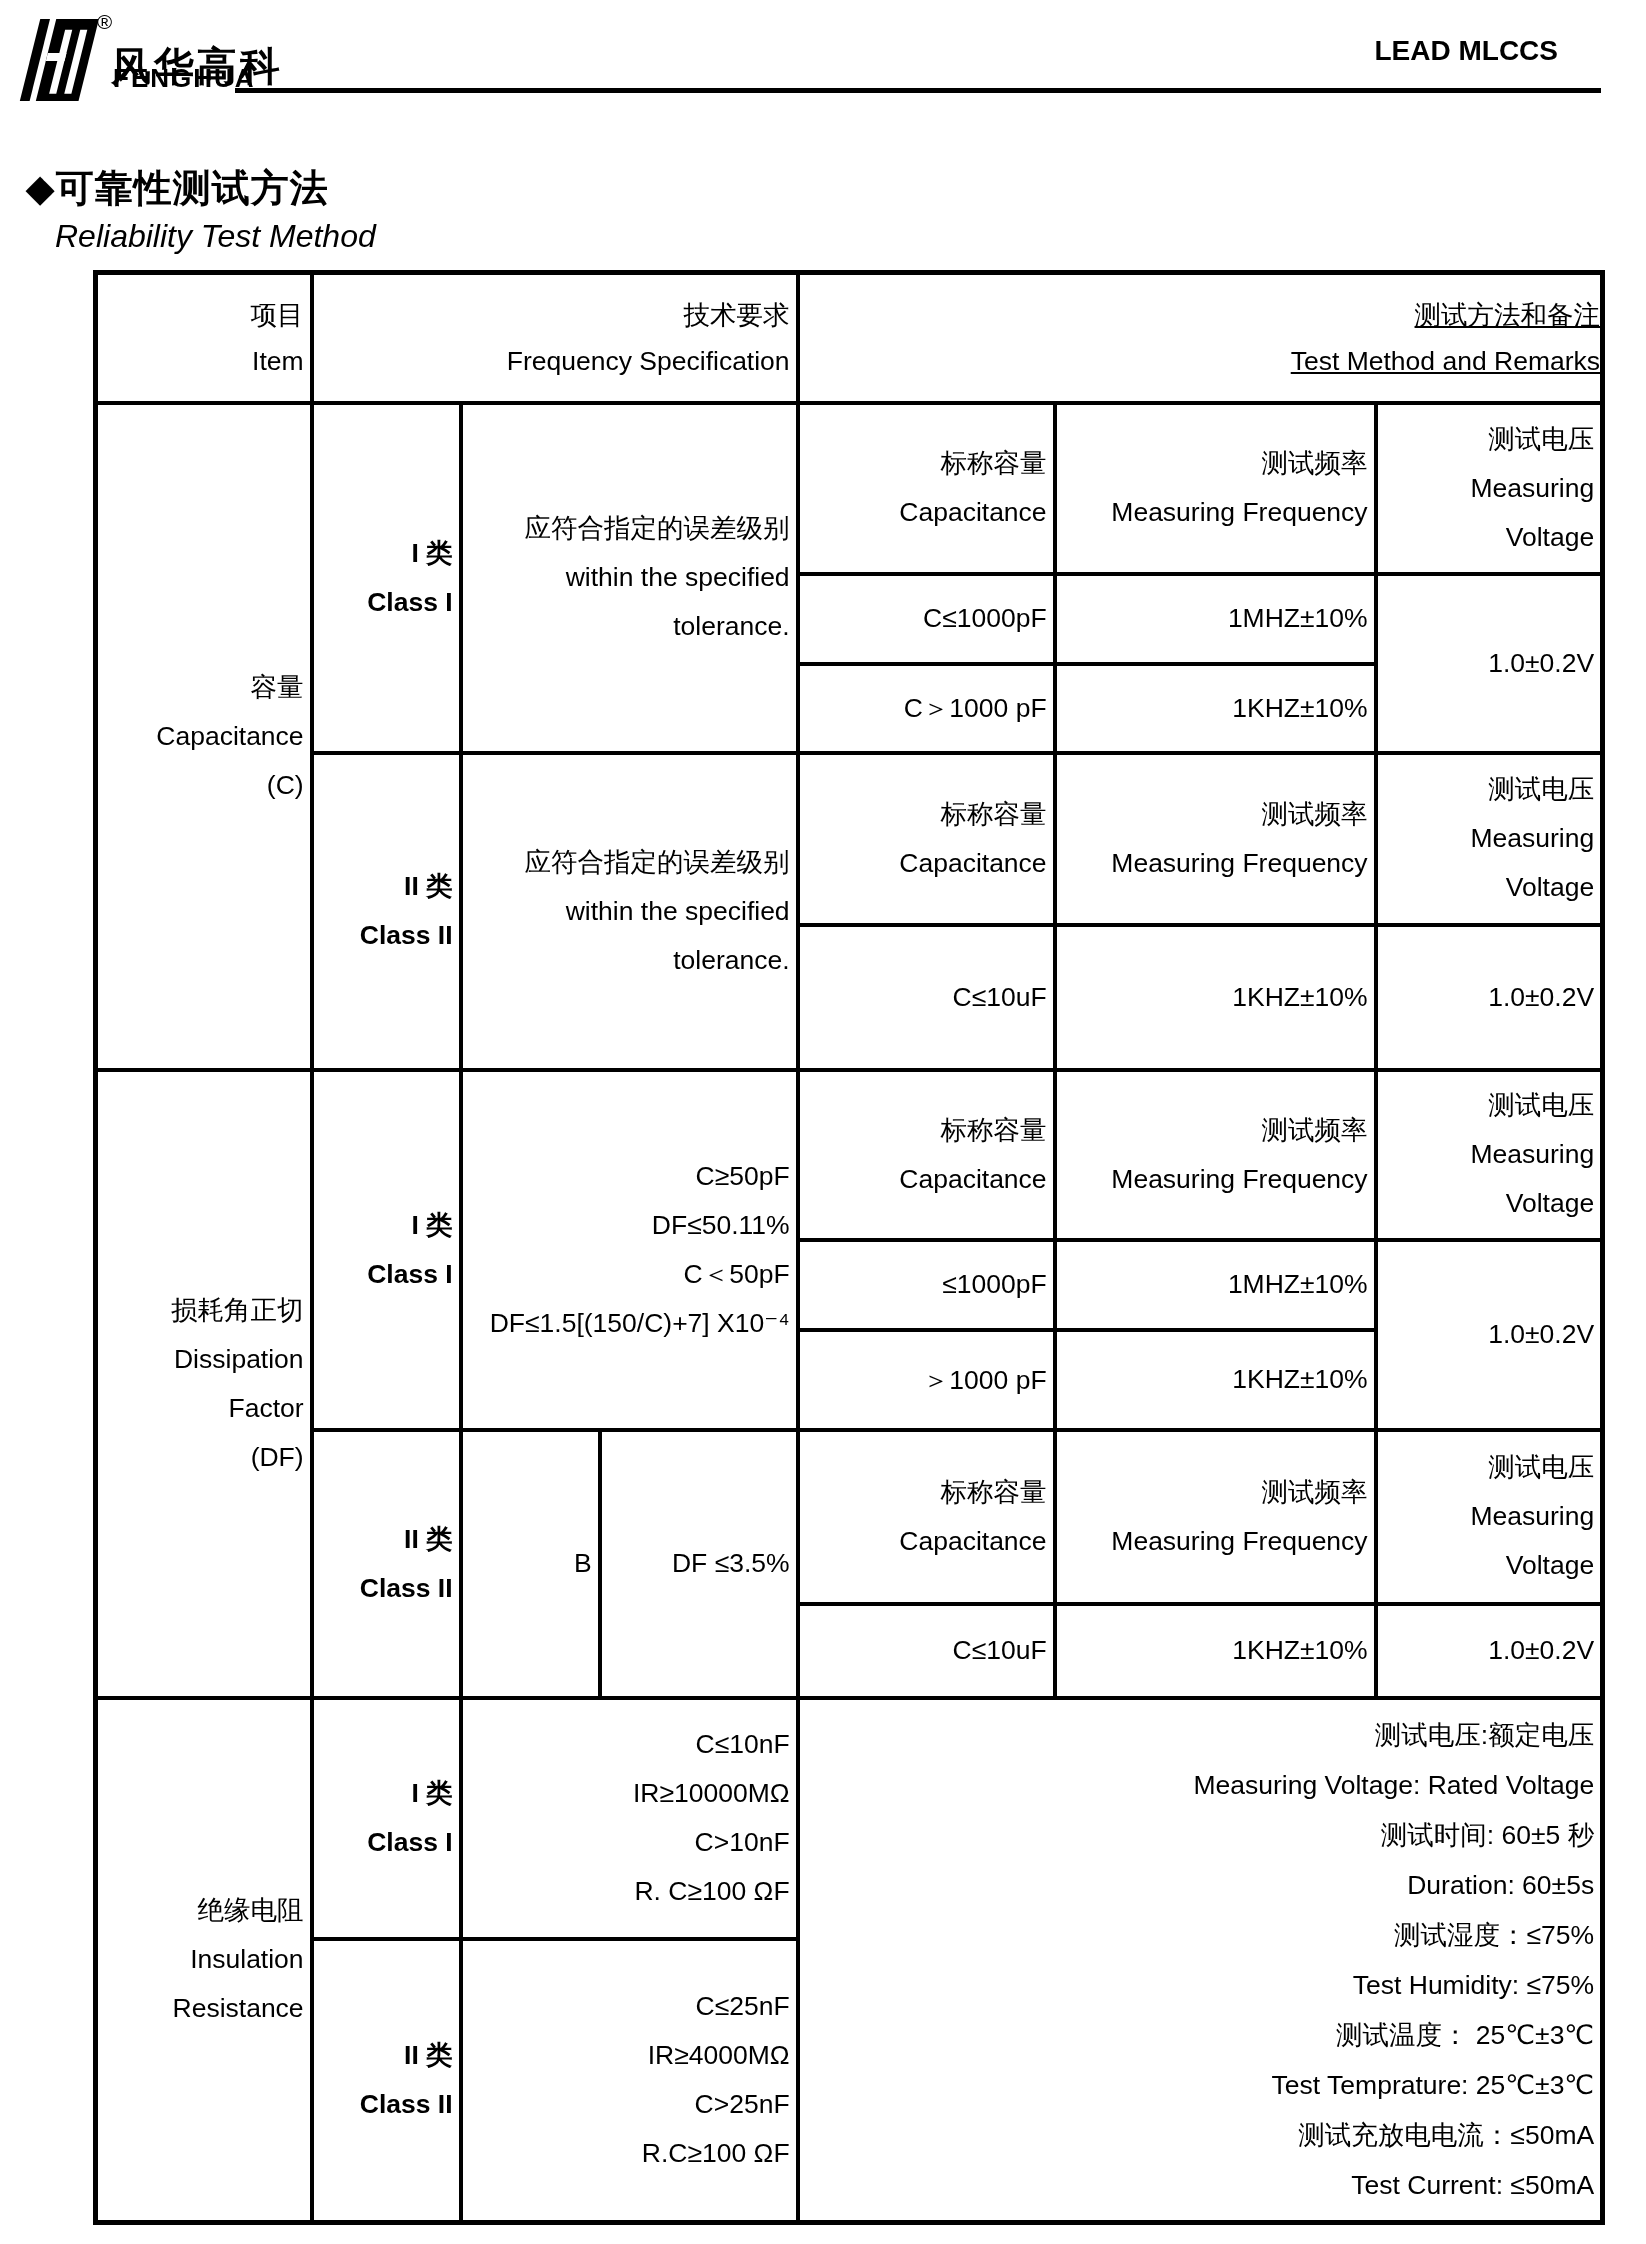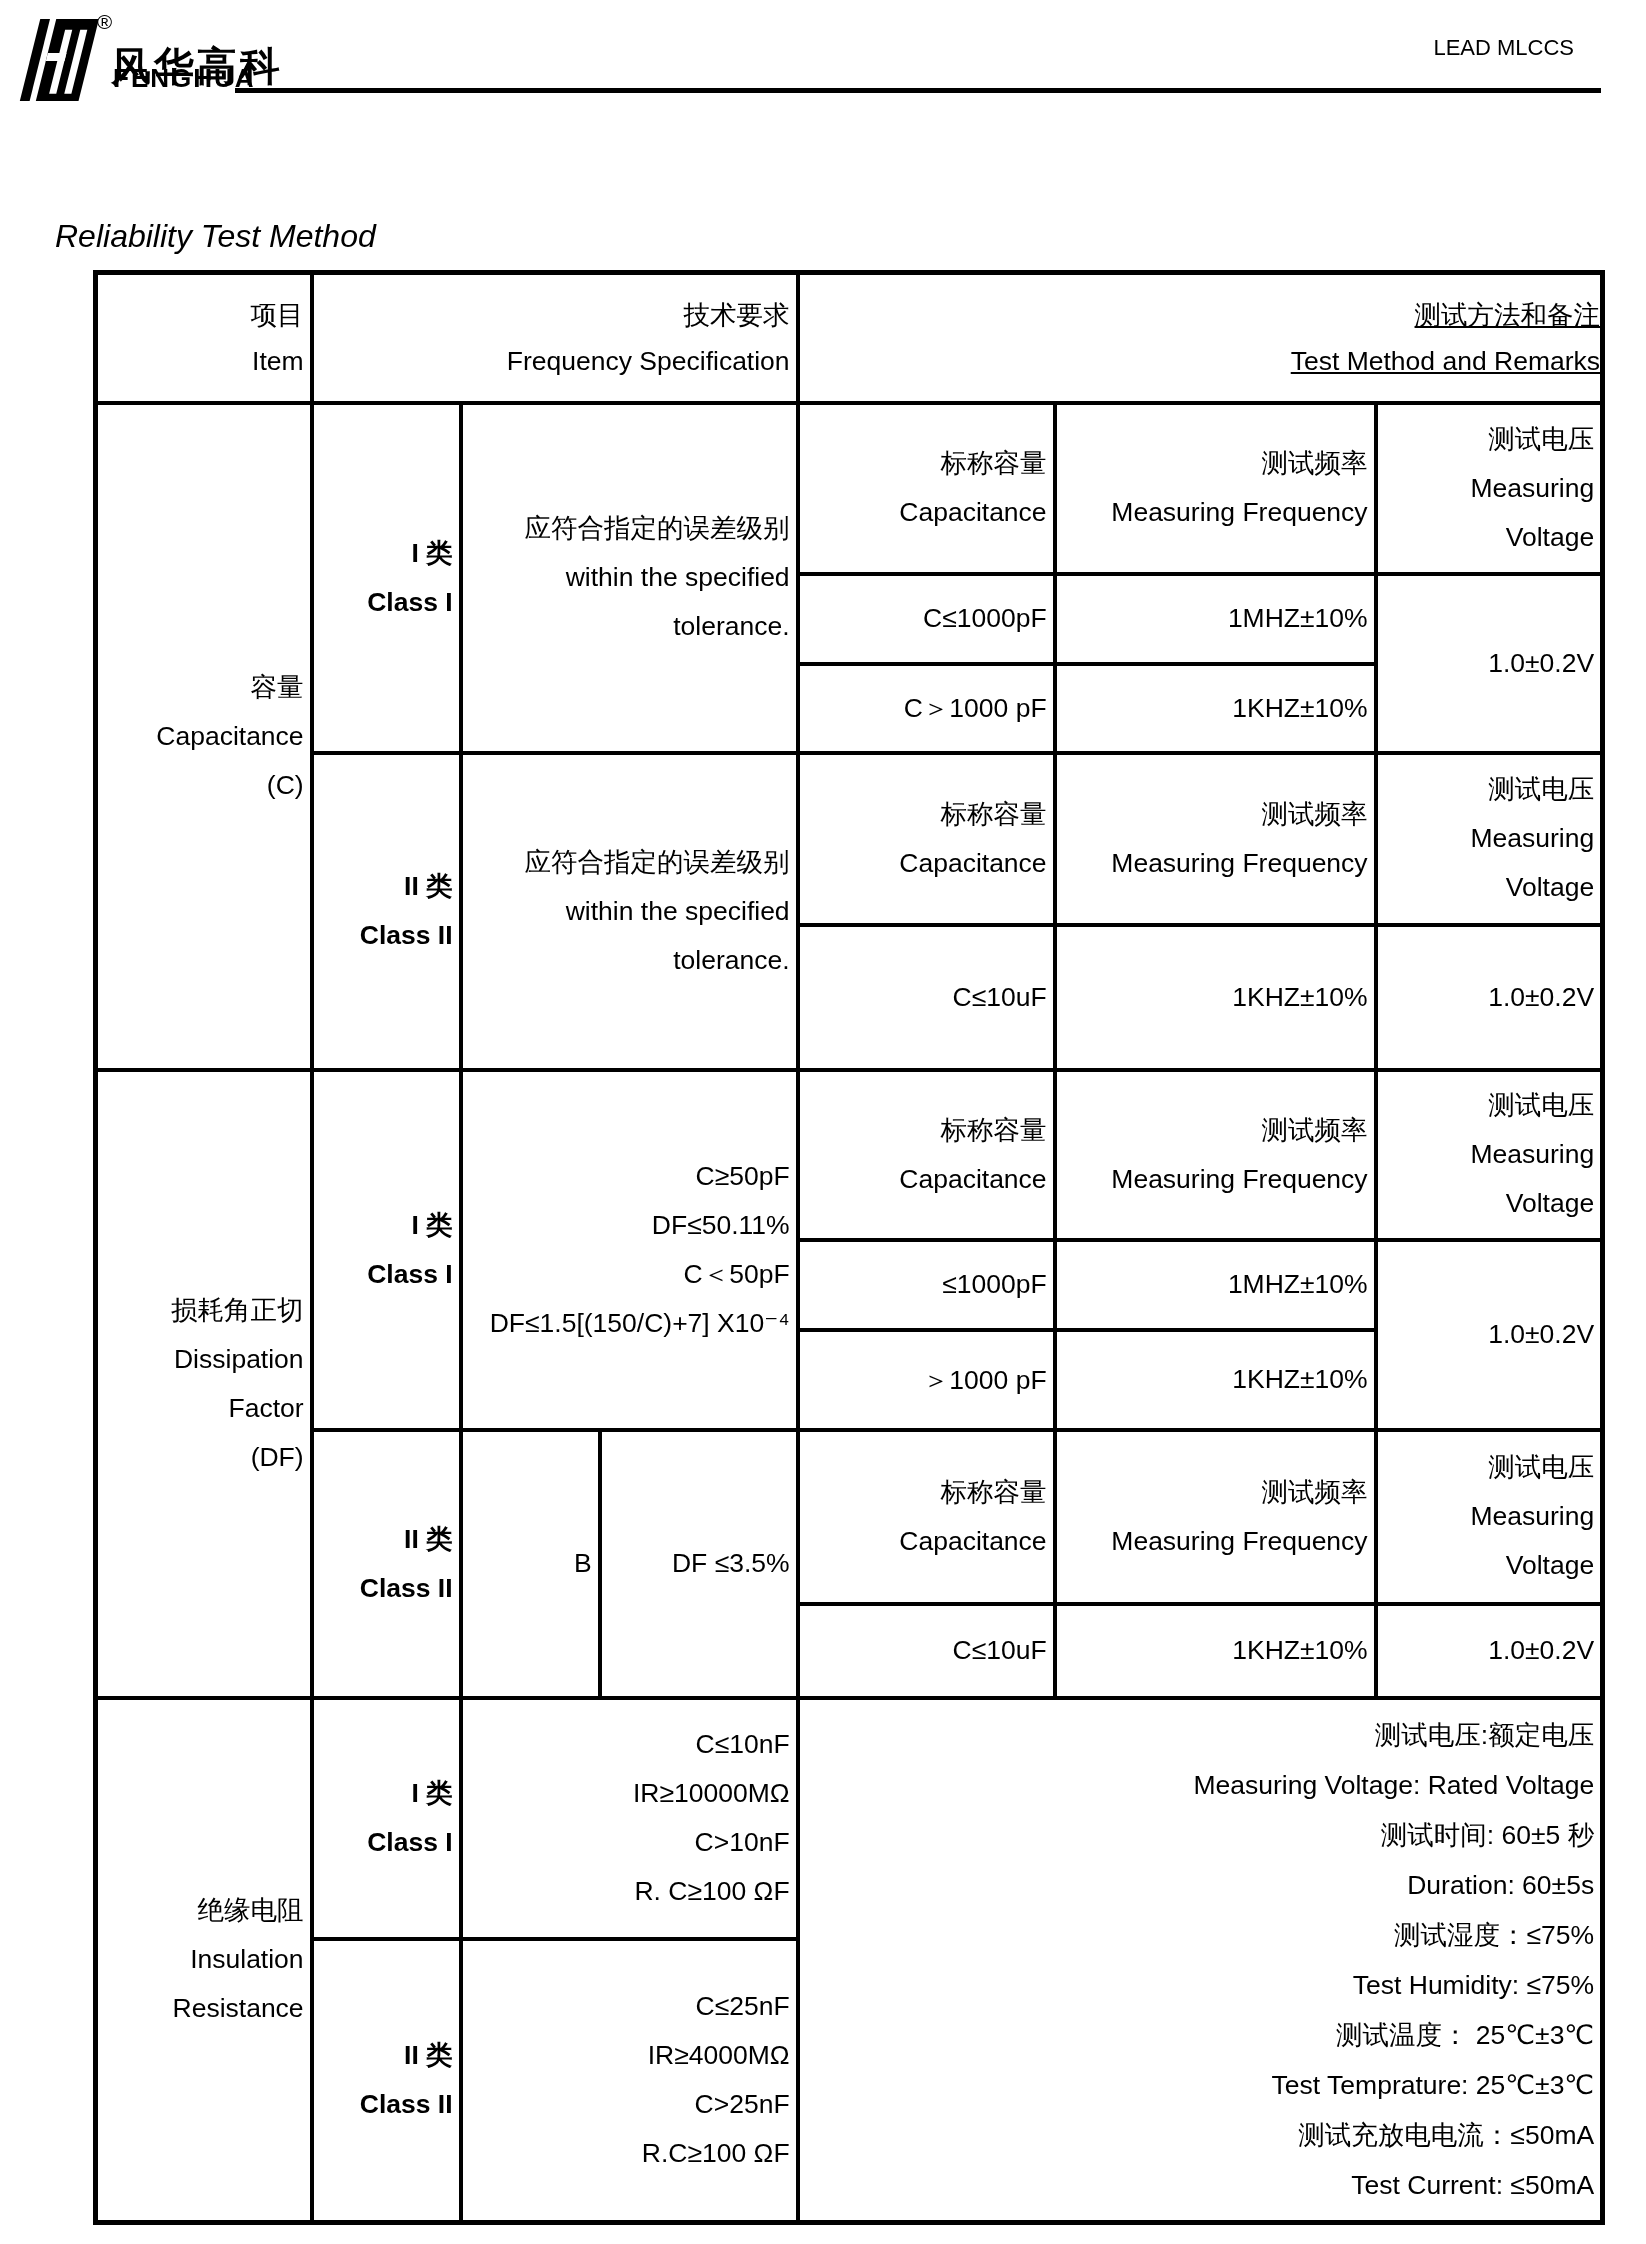--- a/index.html
+++ b/index.html
@@ -7,21 +7,21 @@
     position:relative; width:1647px; height:2245px; background:#ffffff;
     color:#000; font-family:"Liberation Sans","DejaVu Sans",sans-serif;
     overflow:hidden;
   }
   
   .logo-mark { position:absolute; left:17.6px; top:13.7px; }
   .reg-mark { position:absolute; left:97px; top:9.8px; font-size:20.6px; }
   .brand-cn { position:absolute; left:111px; top:19.6px; font-size:40px; font-weight:bold; letter-spacing:2.9px;margin-top:19px; }
   .brand-en { position:absolute; left:113px; top:63px; font-size:26px; font-weight:bold; letter-spacing:2px; }
   .header-rule { position:absolute; left:235px; top:88px; width:1366px; height:4.9px; background:#000; }
-  .doc-product { position:absolute; right:73px; top:35px; font-size:22px; font-weight:normal; }
+  .doc-product { position:absolute; right:89px; top:35px; font-size:28px; font-weight:bold; }
   
   .title-cn { position:absolute; left:25.5px; top:163px; font-size:38px; font-weight:bold; letter-spacing:1px; }
   .title-en { position:absolute; left:55px; top:218px; font-size:32px;font-style:italic; }
   
   table.spec {
     position:absolute; left:93px; top:270px; width:1509px;
     border-collapse:collapse; table-layout:fixed;
     border:5.9px solid #000;
   }
   table.spec td {
@@ -50,20 +50,21 @@
         <rect x="20" y="42" width="21" height="9" fill="#fff"></rect>
       </g>
     </svg>
   </span>
   <span class="reg-mark">®</span>
   <span class="brand-cn">风华高科</span>
   <span class="brand-en">FENGHUA</span>
   <div class="header-rule"></div>
   <span class="doc-product">LEAD MLCCS</span>
 
+  <div class="title-cn">◆可靠性测试方法</div>
   <div class="title-en">Reliability Test Method</div>
 
   <table class="spec">
     <colgroup>
       <col style="width:216px">
         <col style="width:149px">
         <col style="width:139px">
         <col style="width:198px">
       <col style="width:257px">
         <col style="width:321px">

